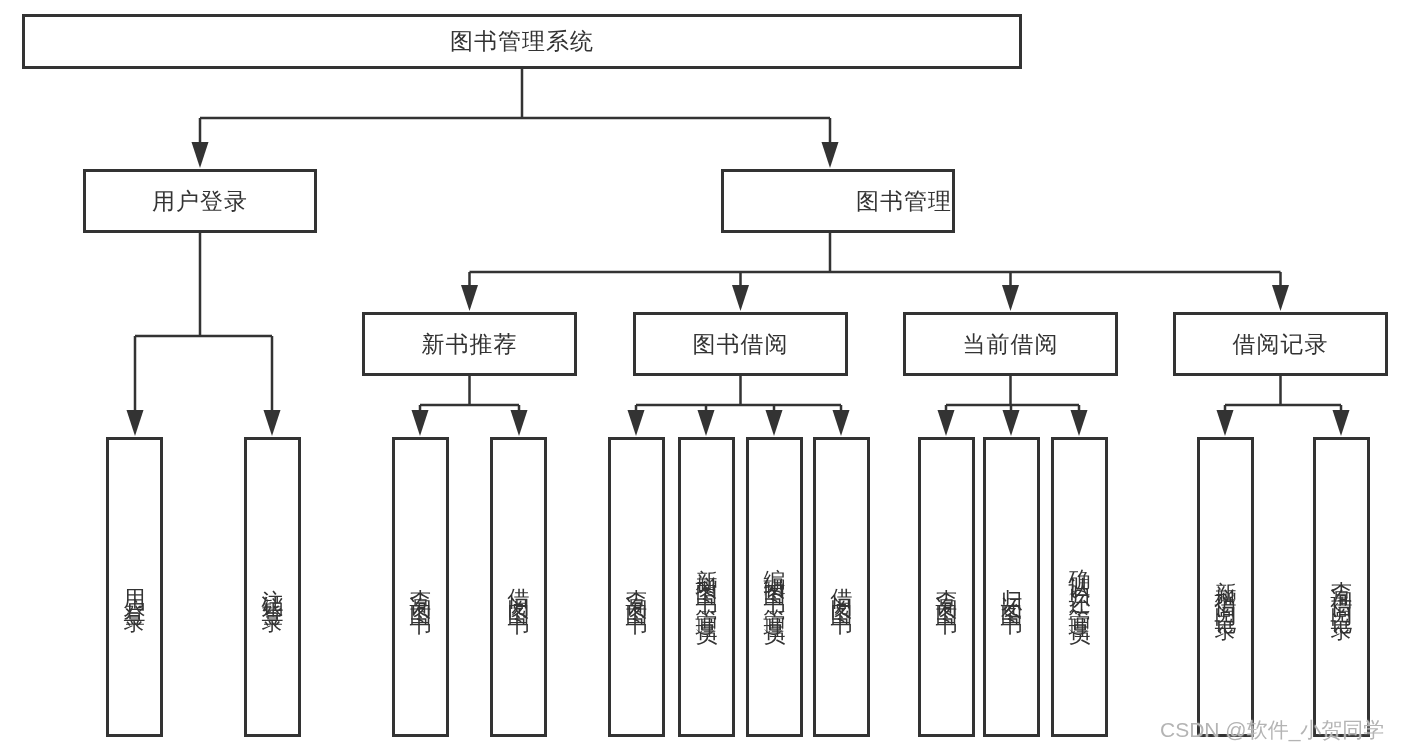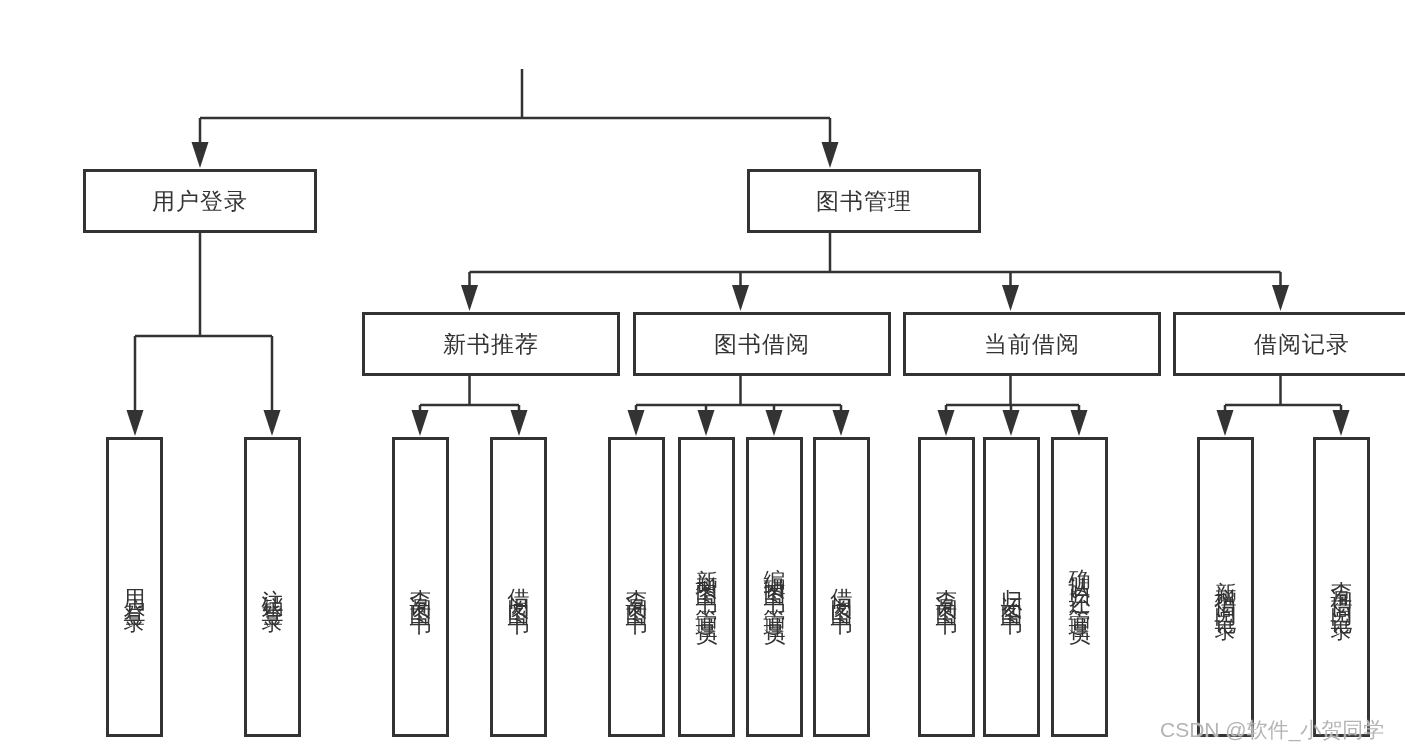--- a/index.html
+++ b/index.html
@@ -33,21 +33,21 @@
   }
   .node.v span {
     writing-mode: vertical-rl;
     text-orientation: mixed;
     font-size: 22px;
     letter-spacing: 8px;
     line-height: 1;
   }
   .leaf { top: 437px; width: 57px; height: 300px; }
   .lvl2 { top: 169px; width: 234px; height: 64px; }
-  .lvl3 { top: 312px; width: 258px; height: 64px; }
+  .lvl3 { top: 312px; width: 215px; height: 64px; }
   #watermark {
     position: absolute;
     left: 1160px;
     top: 716px;
     font-size: 21px;
     color: #b4b4b4;
     white-space: nowrap;
     text-shadow: 0 0 2px #ffffff;
     text-align: center;
   }
@@ -90,25 +90,28 @@
       <polygon points="774,436 765.5,410 782.5,410"></polygon>
       <polygon points="841,436 832.5,410 849.5,410"></polygon>
       <polygon points="946,436 937.5,410 954.5,410"></polygon>
       <polygon points="1011,436 1002.5,410 1019.5,410"></polygon>
       <polygon points="1079,436 1070.5,410 1087.5,410"></polygon>
       <polygon points="1225,436 1216.5,410 1233.5,410"></polygon>
       <polygon points="1341,436 1332.5,410 1349.5,410"></polygon>
     </g>
   </svg>
 
+  <div class="node h" style="left:22px; top:14px; width:1000px; height:55px;">
+    <span>图书管理系统</span>
+  </div>
 
   <div class="node h lvl2" style="left:83px;">
     <span>用户登录</span>
   </div>
-  <div class="node h lvl2" style="left:747px;">
+  <div class="node h lvl2" style="left:721px;justify-content:flex-end;">
     <span>图书管理</span>
   </div>
 
   <div class="node h lvl3" style="left:362px;">
     <span>新书推荐</span>
   </div>
   <div class="node h lvl3" style="left:633px;">
     <span>图书借阅</span>
   </div>
   <div class="node h lvl3" style="left:903px;">

